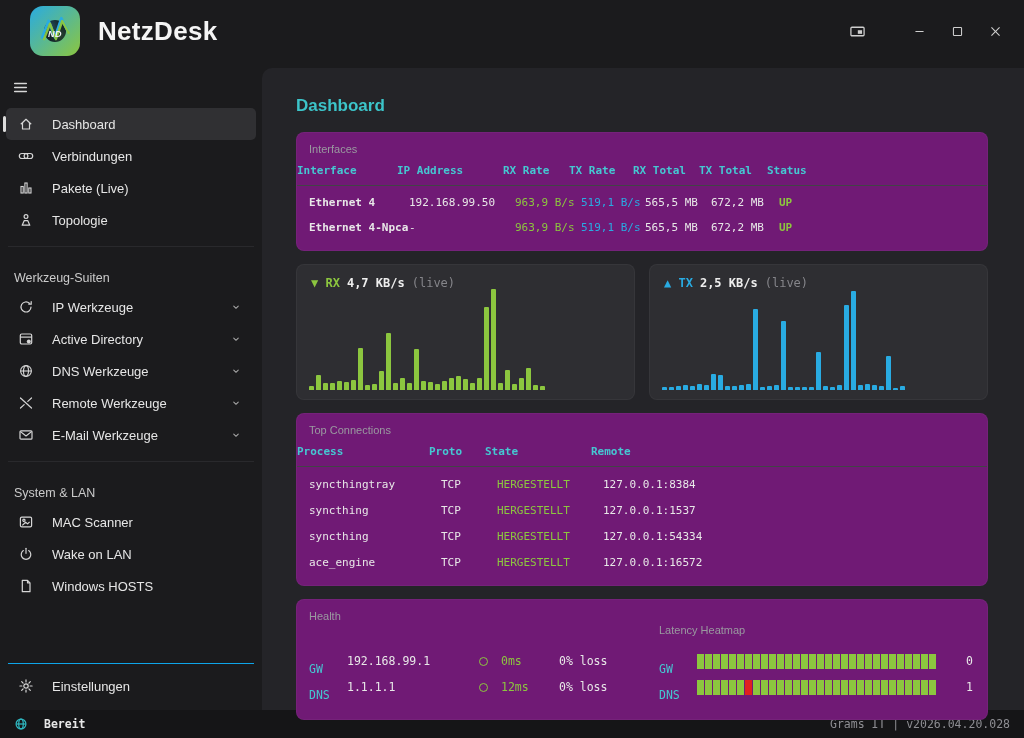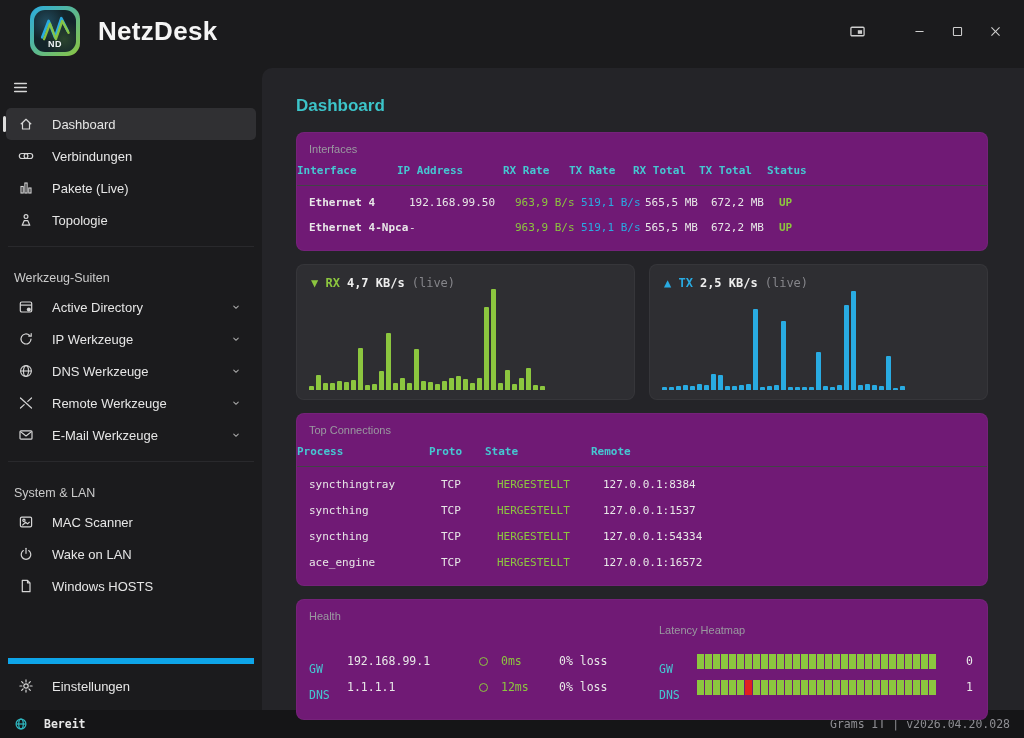--- a/index.html
+++ b/index.html
@@ -2,22 +2,22 @@
 <html><head>
 <meta charset="utf-8">
 <style>
   * { margin:0; padding:0; box-sizing:border-box; }
   html,body { width:1024px; height:738px; overflow:hidden; background:#1b1b1d;
               font-family:"Liberation Sans", sans-serif; color:#ececec; }
   .window { width:1024px; height:738px; display:flex; flex-direction:column; background:#1b1b1d; }
 
   
   .titlebar { height:62px; flex:0 0 62px; display:flex; align-items:center; padding-left:30px; }
-  .logo-badge { width:50px; height:50px; border-radius:13px; padding:4px;
-                background:linear-gradient(135deg,#29abe2,#8cc63f); flex:0 0 auto; }
+  .logo-badge { width:50px; height:50px; border-radius:13px; padding:14px;
+                background:linear-gradient(135deg,#29abe2,#8cc63f); flex:0 0 auto;font-style:italic; }
   .logo-inner { width:100%; height:100%; border-radius:11px; background:#13242a;
                 background-image:radial-gradient(circle at 30% 28%, rgba(72,176,226,.28), transparent 45%),
                                  radial-gradient(circle at 72% 70%, rgba(140,198,63,.2), transparent 45%);
                 display:flex; align-items:center; justify-content:center; position:relative; }
   .logo-nd { position:absolute; bottom:3px; left:0; right:0; text-align:center;
              font-size:9px; font-weight:bold; color:#eef3f4; letter-spacing:.5px;
              font-family:"Liberation Sans", sans-serif; }
   .app-title { margin-left:18px; font-size:26px; font-weight:bold; letter-spacing:.3px; color:#f5f5f5; }
   .win-controls { margin-left:auto; display:flex; align-items:center; padding-right:10px; color:#cfcfcf; }
   .win-btn { width:38px; height:34px; display:flex; align-items:center; justify-content:center; }
@@ -34,21 +34,21 @@
               border-radius:5px; position:relative; color:#e6e6e6; font-size:13px; }
   .nav-item .ico { width:16px; height:16px; margin-left:4px; color:#d6d6d6; display:flex; }
   .nav-item .lbl { margin-left:18px; }
   .nav-item.active { background:#303033; }
   .active-bar { position:absolute; left:-3px; top:8px; width:3px; height:16px;
                 border-radius:2px; background:#dcdcdc; }
   .chev { margin-left:auto; margin-right:14px; color:#a9a9a9; display:flex; }
   .section-title { margin:14px 0 6px 14px; padding-top:10px; font-size:12.5px; color:#cbcbcb; }
   .section-sep { border-top:1px solid #29292c; margin:10px 8px 0 8px; }
   .sidebar-spacer { flex:1 1 auto; }
-  .sidebar-bottom { border-top:6px solid #0ea5e9; margin:0 8px; padding:6px 0 8px 0; }
+  .sidebar-bottom { border-top:1px solid #0ea5e9; margin:0 8px; padding:6px 0 8px 0; }
   .sidebar-bottom .nav-item { margin:0 -2px; }
 
   
   .content { flex:1 1 auto; margin-top:6px; background:#242428; border-radius:10px 0 0 0;
              padding:28px 36px 0 34px; min-width:0; }
   .page-heading { font-size:17px; font-weight:bold; color:#3cc4c9; margin-bottom:16px; }
 
   .card { background:#701a75; border:1px solid rgba(255,255,255,.04); border-radius:8px;
           padding:10px 12px; margin-bottom:13px; position:relative; }
   .card-label { font-size:11px; color:#9a9aa0; }
@@ -198,41 +198,41 @@
             </svg>
           </span>
           <span class="lbl">Topologie</span>
         </div>
 
         <div class="section-sep"></div>
         <div class="section-title">Werkzeug-Suiten</div>
 
         <div class="nav-item">
           <span class="ico">
+            <svg width="16" height="16" viewBox="0 0 16 16" fill="none" stroke="currentColor" stroke-width="1.2" stroke-linecap="round">
+              <path d="M13 8a5 5 0 1 1-1.6-3.7"></path>
+                <path d="M13.2 2.6v2.5h-2.5"></path>
+            </svg>
+          </span>
+          <span class="lbl">IP Werkzeuge</span>
+          <span class="chev">
+            <svg width="12" height="12" viewBox="0 0 16 16" fill="none" stroke="currentColor" stroke-width="1.4" stroke-linecap="round">
+                <path d="M5 6.8 8 9.8l3-3"></path>
+              </svg>
+          </span>
+        </div>
+        <div class="nav-item">
+          <span class="ico">
             <svg width="16" height="16" viewBox="0 0 16 16" fill="none" stroke="currentColor" stroke-width="1.2">
               <rect x="2.3" y="3" width="11.4" height="10" rx="1.4"></rect>
                 <line x1="2.3" y1="6.1" x2="13.7" y2="6.1"></line>
               <circle cx="10.8" cy="10.4" r="2" fill="currentColor" stroke="none"></circle>
             </svg>
           </span>
           <span class="lbl">Active Directory</span>
-          <span class="chev">
-            <svg width="12" height="12" viewBox="0 0 16 16" fill="none" stroke="currentColor" stroke-width="1.4" stroke-linecap="round">
-                <path d="M5 6.8 8 9.8l3-3"></path>
-              </svg>
-          </span>
-        </div>
-        <div class="nav-item">
-          <span class="ico">
-            <svg width="16" height="16" viewBox="0 0 16 16" fill="none" stroke="currentColor" stroke-width="1.2" stroke-linecap="round">
-              <path d="M13 8a5 5 0 1 1-1.6-3.7"></path>
-                <path d="M13.2 2.6v2.5h-2.5"></path>
-            </svg>
-          </span>
-          <span class="lbl">IP Werkzeuge</span>
           <span class="chev">
             <svg width="12" height="12" viewBox="0 0 16 16" fill="none" stroke="currentColor" stroke-width="1.4" stroke-linecap="round">
                 <path d="M5 6.8 8 9.8l3-3"></path>
               </svg>
           </span>
         </div>
         <div class="nav-item">
           <span class="ico">
             <svg width="16" height="16" viewBox="0 0 16 16" fill="none" stroke="currentColor" stroke-width="1.1">
               <circle cx="8" cy="8" r="5.4"></circle>

